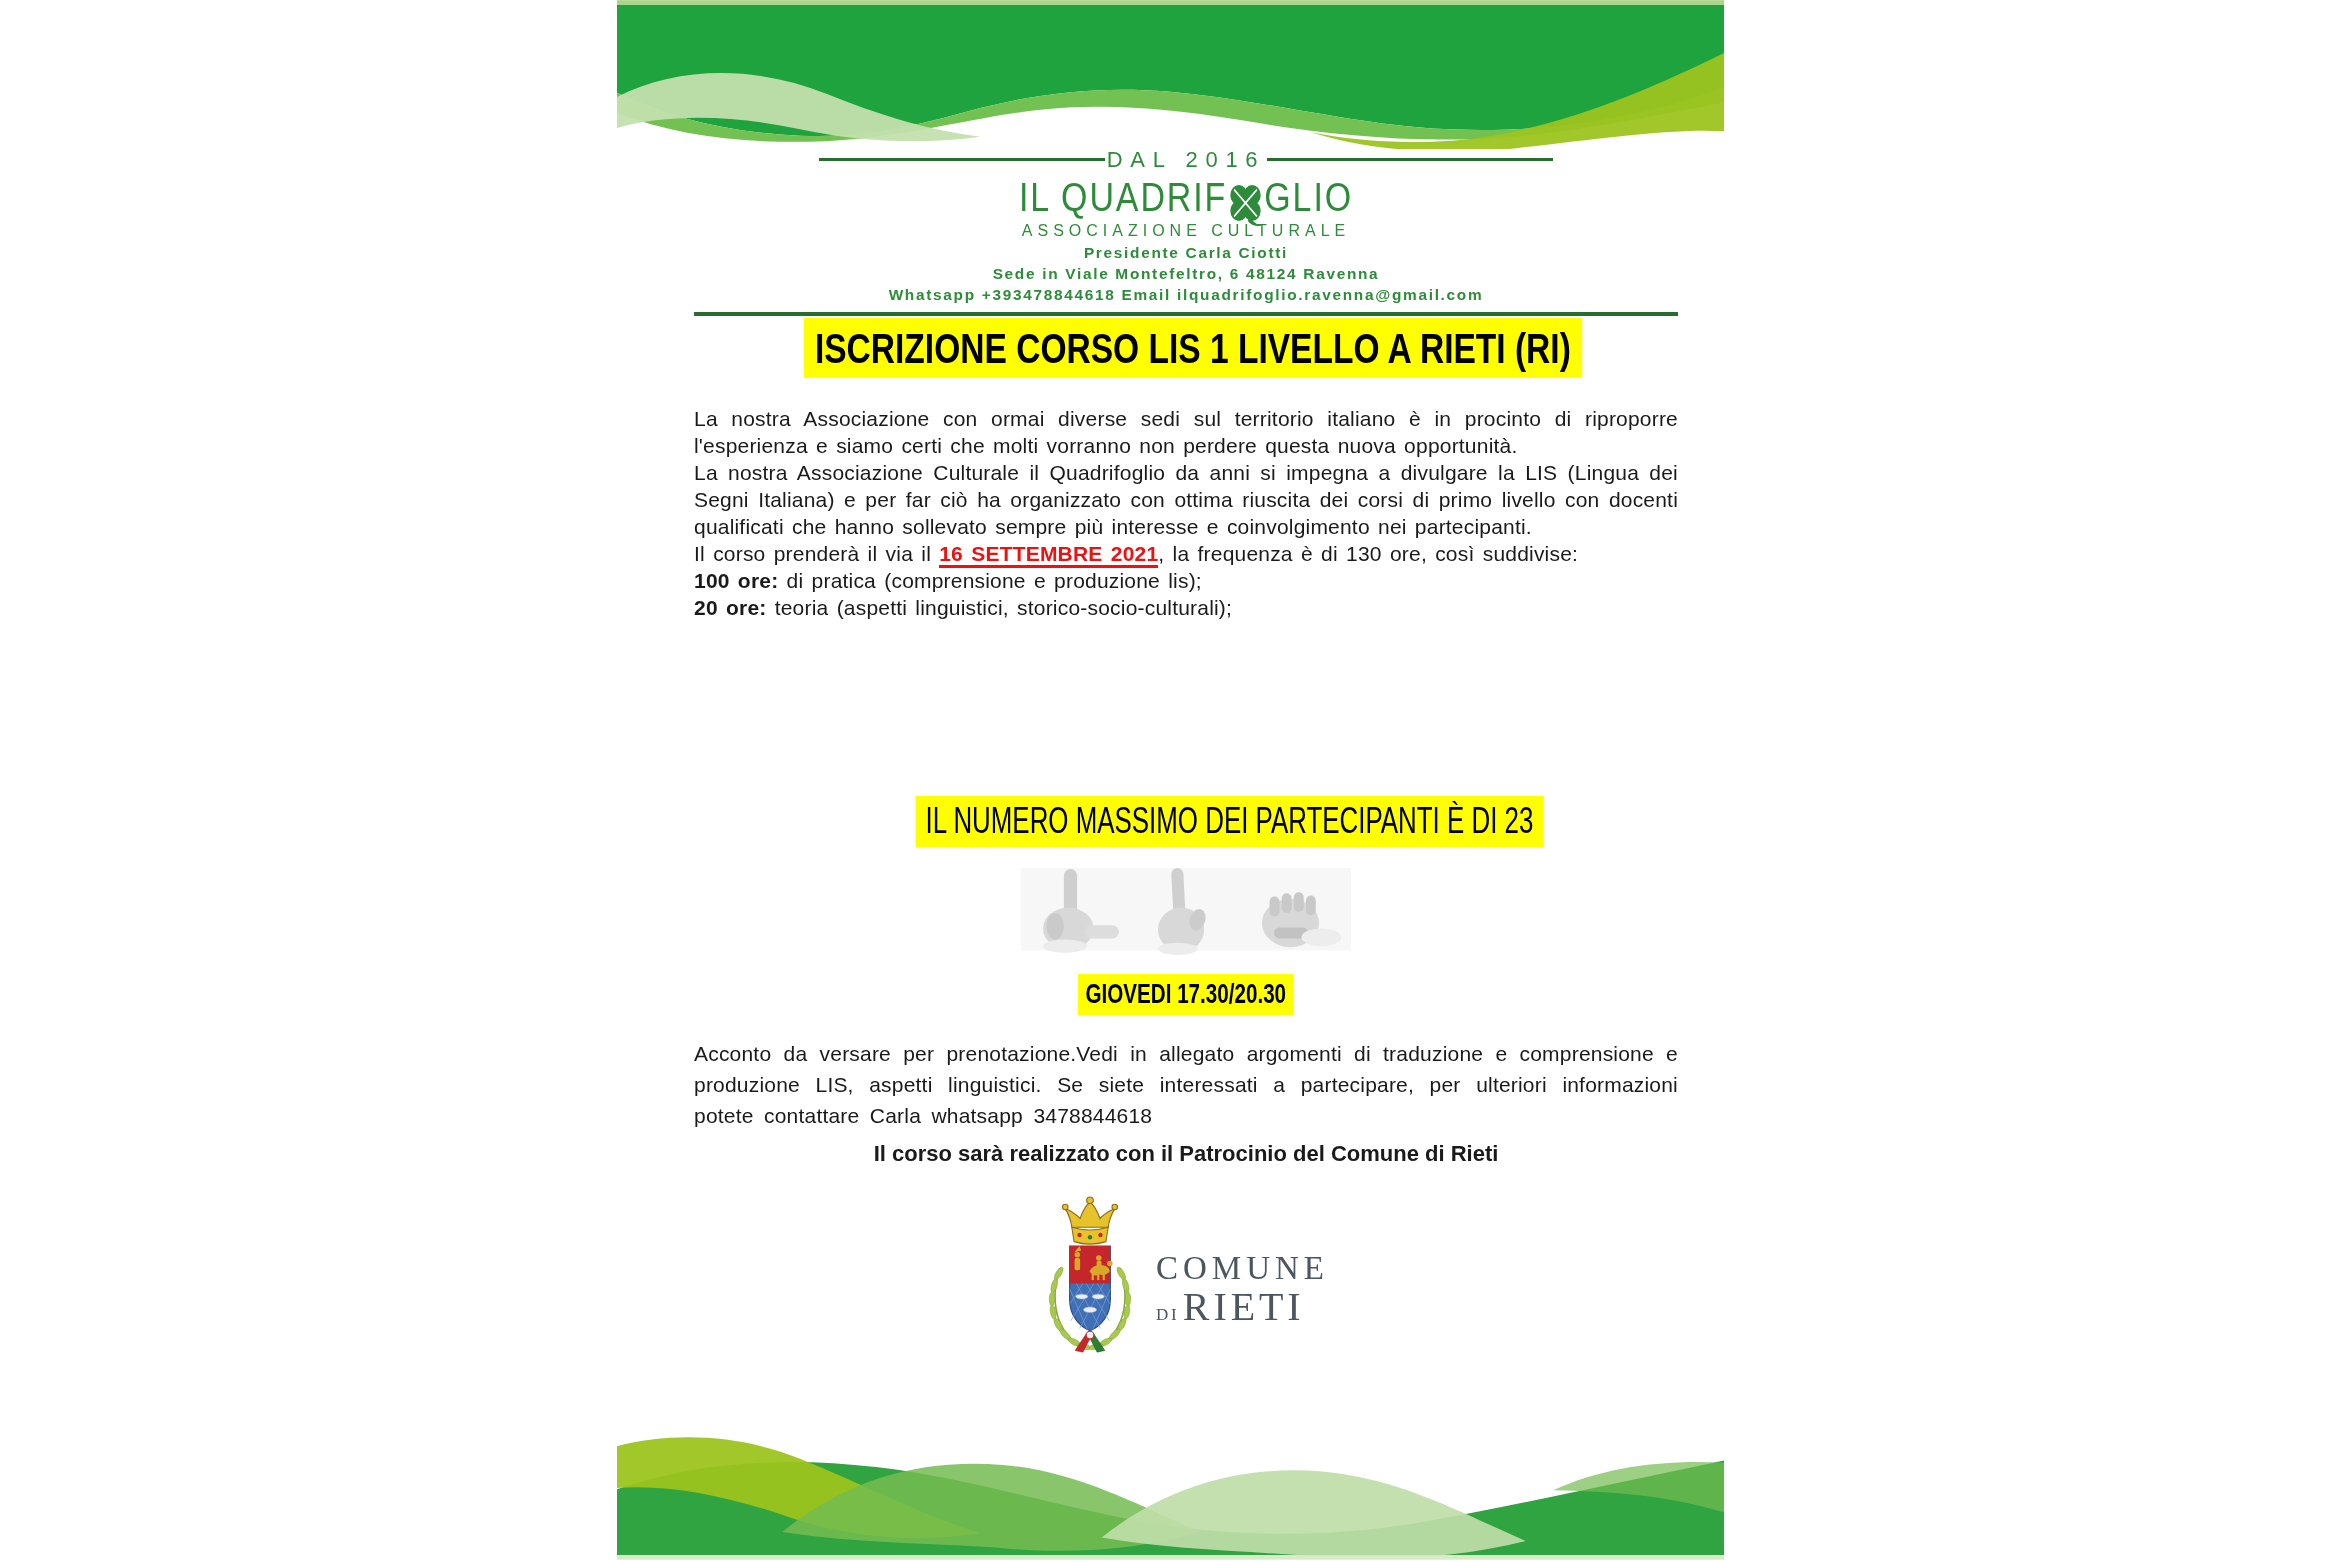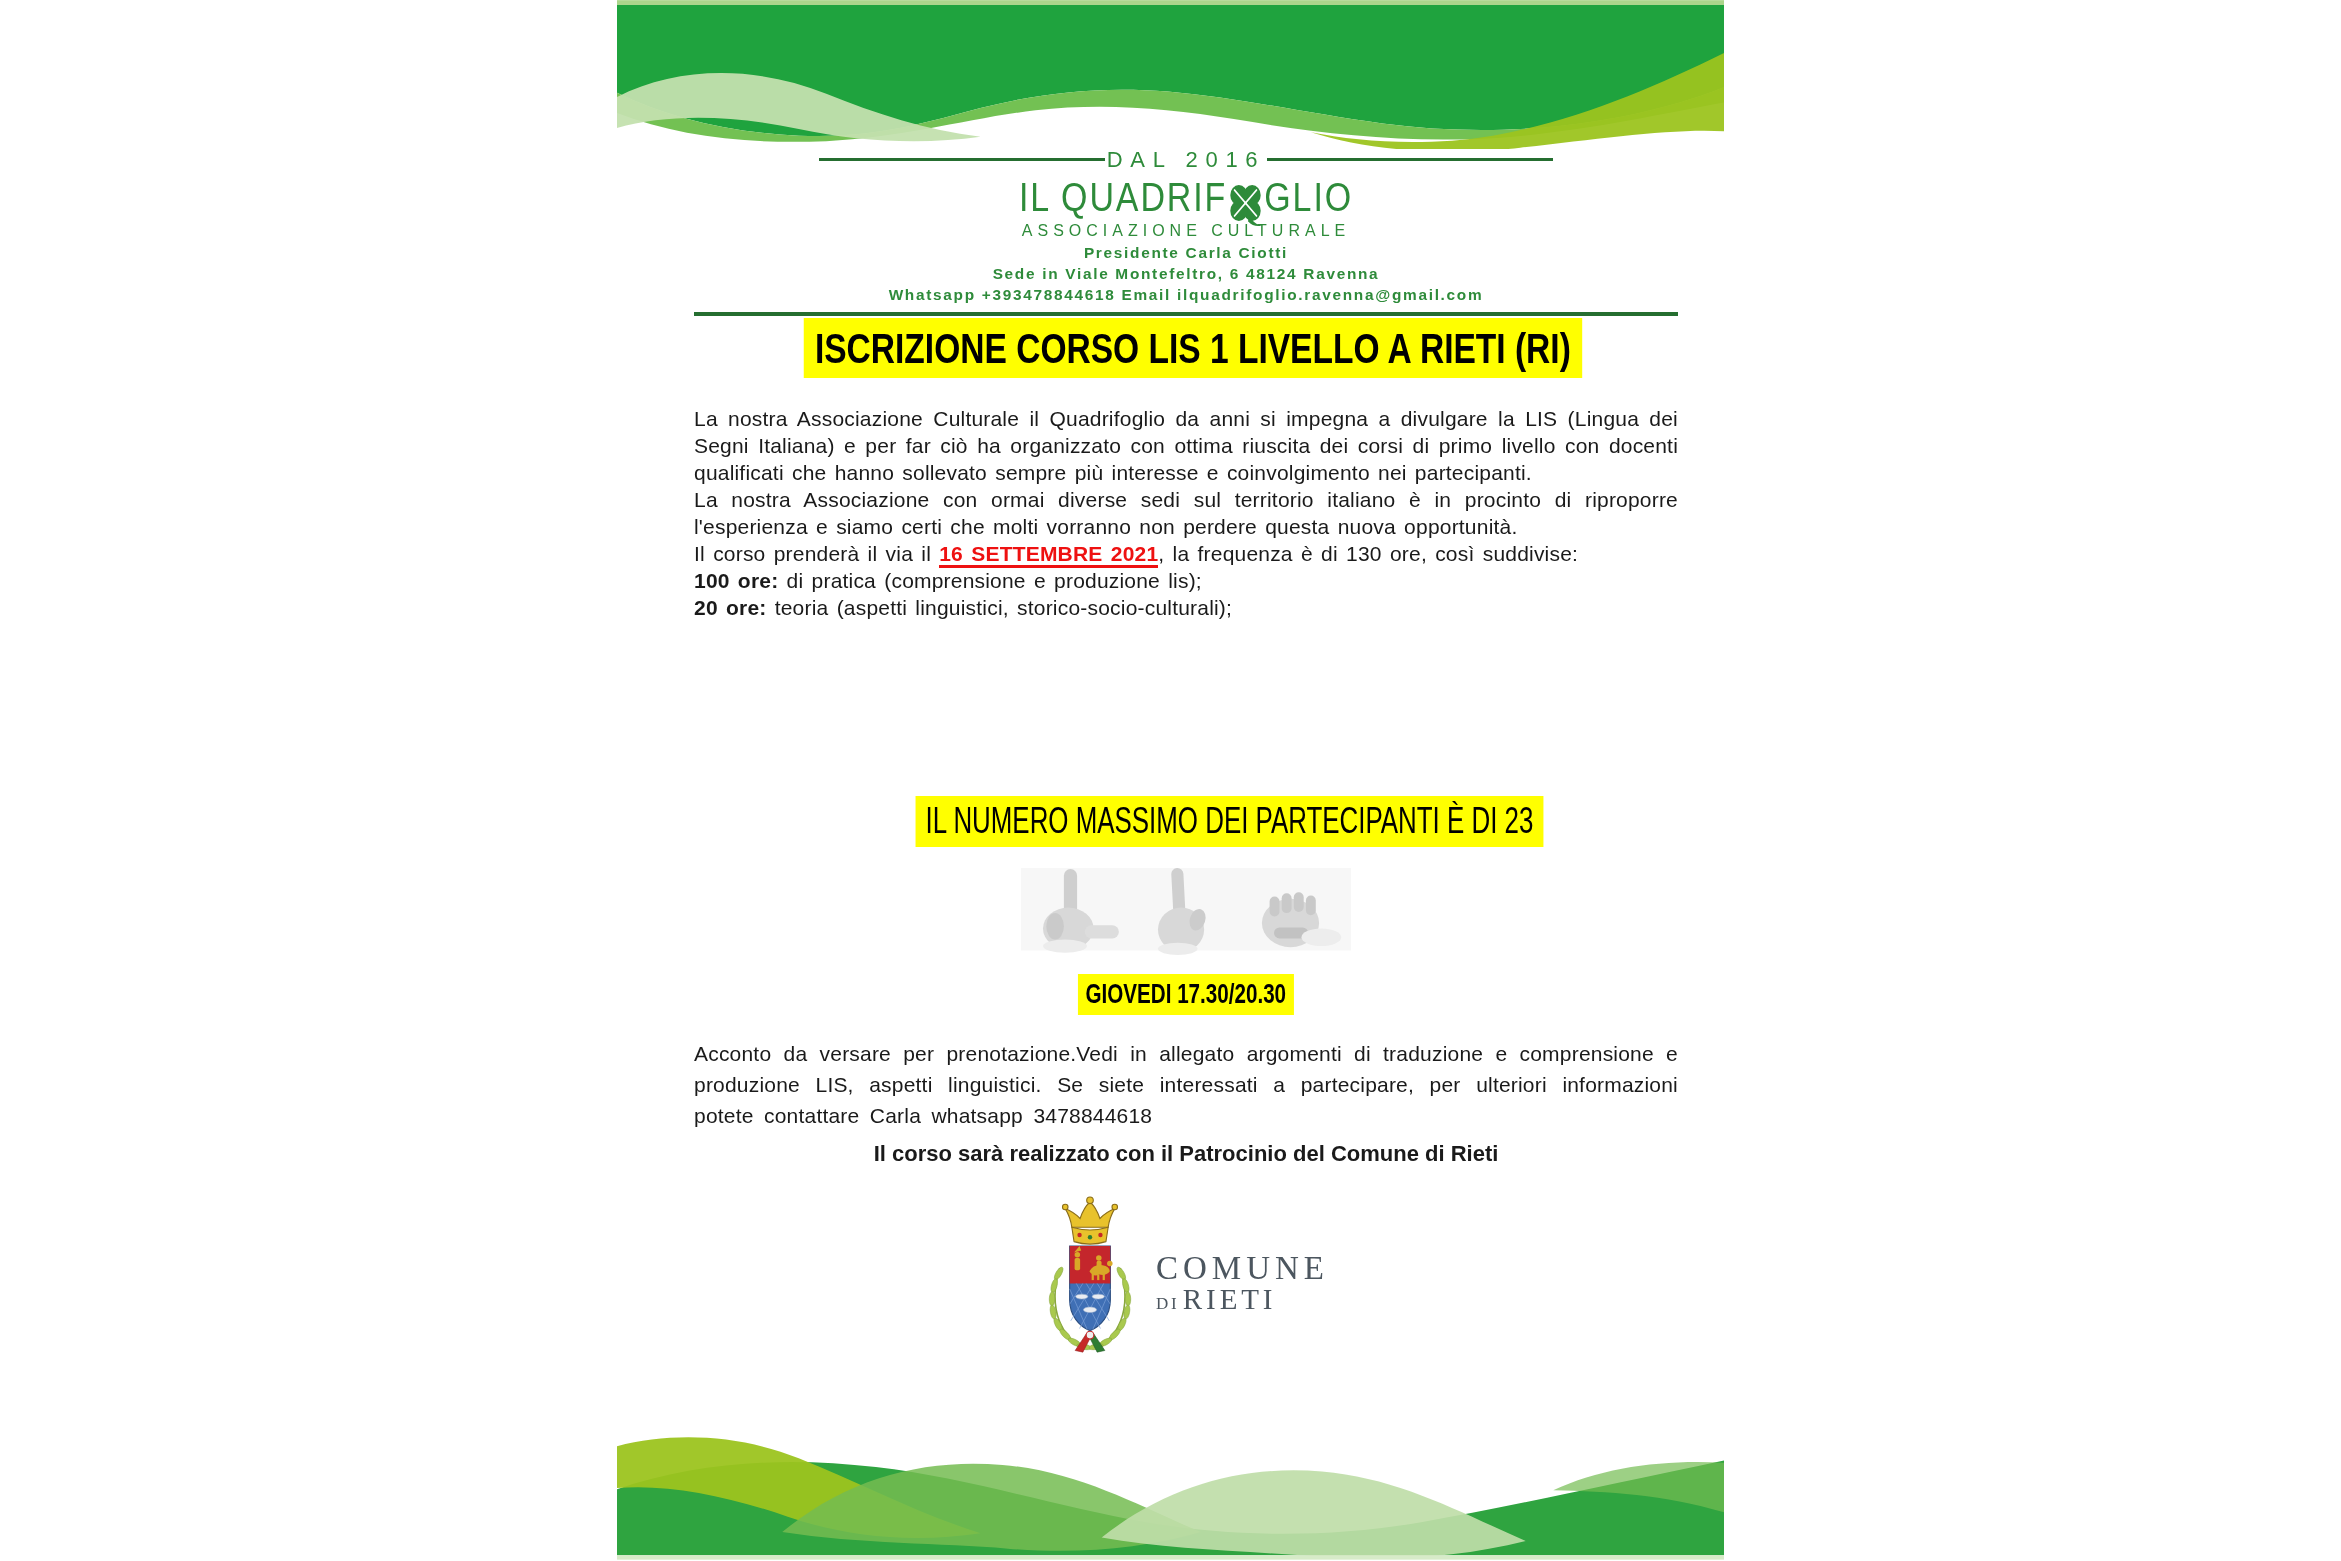--- a/index.html
+++ b/index.html
@@ -57,21 +57,21 @@
   .patronage{position:absolute;top:1141px;left:77px;width:984px;margin:0;text-align:center;
              font-size:22px;font-weight:700;color:#1a1a1a;}
 
   
   .logo-row{position:absolute;top:1191px;left:77px;width:984px;display:flex;
             justify-content:center;align-items:flex-start;gap:19px;}
   .logo-text{font-family:"Liberation Serif", serif;color:#4C565F;text-align:left;margin-top:59px;}
   .logo-text .l1{font-size:33px;letter-spacing:5px;}
   .logo-text .l2{margin-top:-4.4px;white-space:nowrap;}
   .logo-text .di{font-size:17px;letter-spacing:2.8px;margin-right:3.3px;}
-  .logo-text .rieti{font-size:29px;letter-spacing:3.9px;}
+  .logo-text .rieti{font-size:40px;letter-spacing:3.9px;}
 </style>
 </head>
 <body>
 
 <div class="canvas">
   <div class="page">
 
     <svg class="waves-top" width="1107" height="149" viewBox="0 0 2010 270">
       <rect x="0" y="0" width="2010" height="9" fill="#ABD58B"></rect>
       <path d="M0,9 H2010 V158 C1960,178 1890,200 1800,216 C1680,238 1530,243 1390,224 C1250,205 1130,177 1000,166 C880,156 770,168 660,196 C560,222 470,252 330,246 C200,240 90,212 0,168 Z" fill="#1FA33E"></path>
@@ -110,22 +110,22 @@
       <div class="org-line">Sede in Viale Montefeltro, 6 48124 Ravenna</div>
       <div class="org-line">Whatsapp +393478844618 Email ilquadrifoglio.ravenna@gmail.com</div>
       <div class="header-rule"></div>
     </header>
 
     <section class="title-row">
       <span class="title hl">ISCRIZIONE CORSO LIS 1 LIVELLO A RIETI (RI)</span>
     </section>
 
     <section class="body-text">
+      <p>La nostra Associazione con ormai diverse sedi sul territorio italiano è in procinto di riproporre l'esperienza e siamo certi che molti vorranno non perdere questa nuova opportunità.</p>
       <p>La nostra Associazione Culturale il Quadrifoglio da anni si impegna a divulgare la LIS (Lingua dei Segni Italiana) e per far ciò ha organizzato con ottima riuscita dei corsi di primo livello con docenti qualificati che hanno sollevato sempre più interesse e coinvolgimento nei partecipanti.</p>
-      <p>La nostra Associazione con ormai diverse sedi sul territorio italiano è in procinto di riproporre l'esperienza e siamo certi che molti vorranno non perdere questa nuova opportunità.</p>
       <p><span>Il corso prenderà il via il </span><span class="date-red">16 SETTEMBRE 2021</span><span>, la frequenza è di 130 ore, così suddivise:</span></p>
       <p class="hours-line no-just"><b>100 ore:</b><span> di pratica (comprensione e produzione lis);</span></p>
       <p class="hours-line no-just"><b>20 ore:</b><span> teoria (aspetti linguistici, storico-socio-culturali);</span></p>
     </section>
 
 
     <section class="participants-row">
       <span class="hl participants">IL NUMERO MASSIMO DEI PARTECIPANTI È DI 23</span>
     </section>
 

